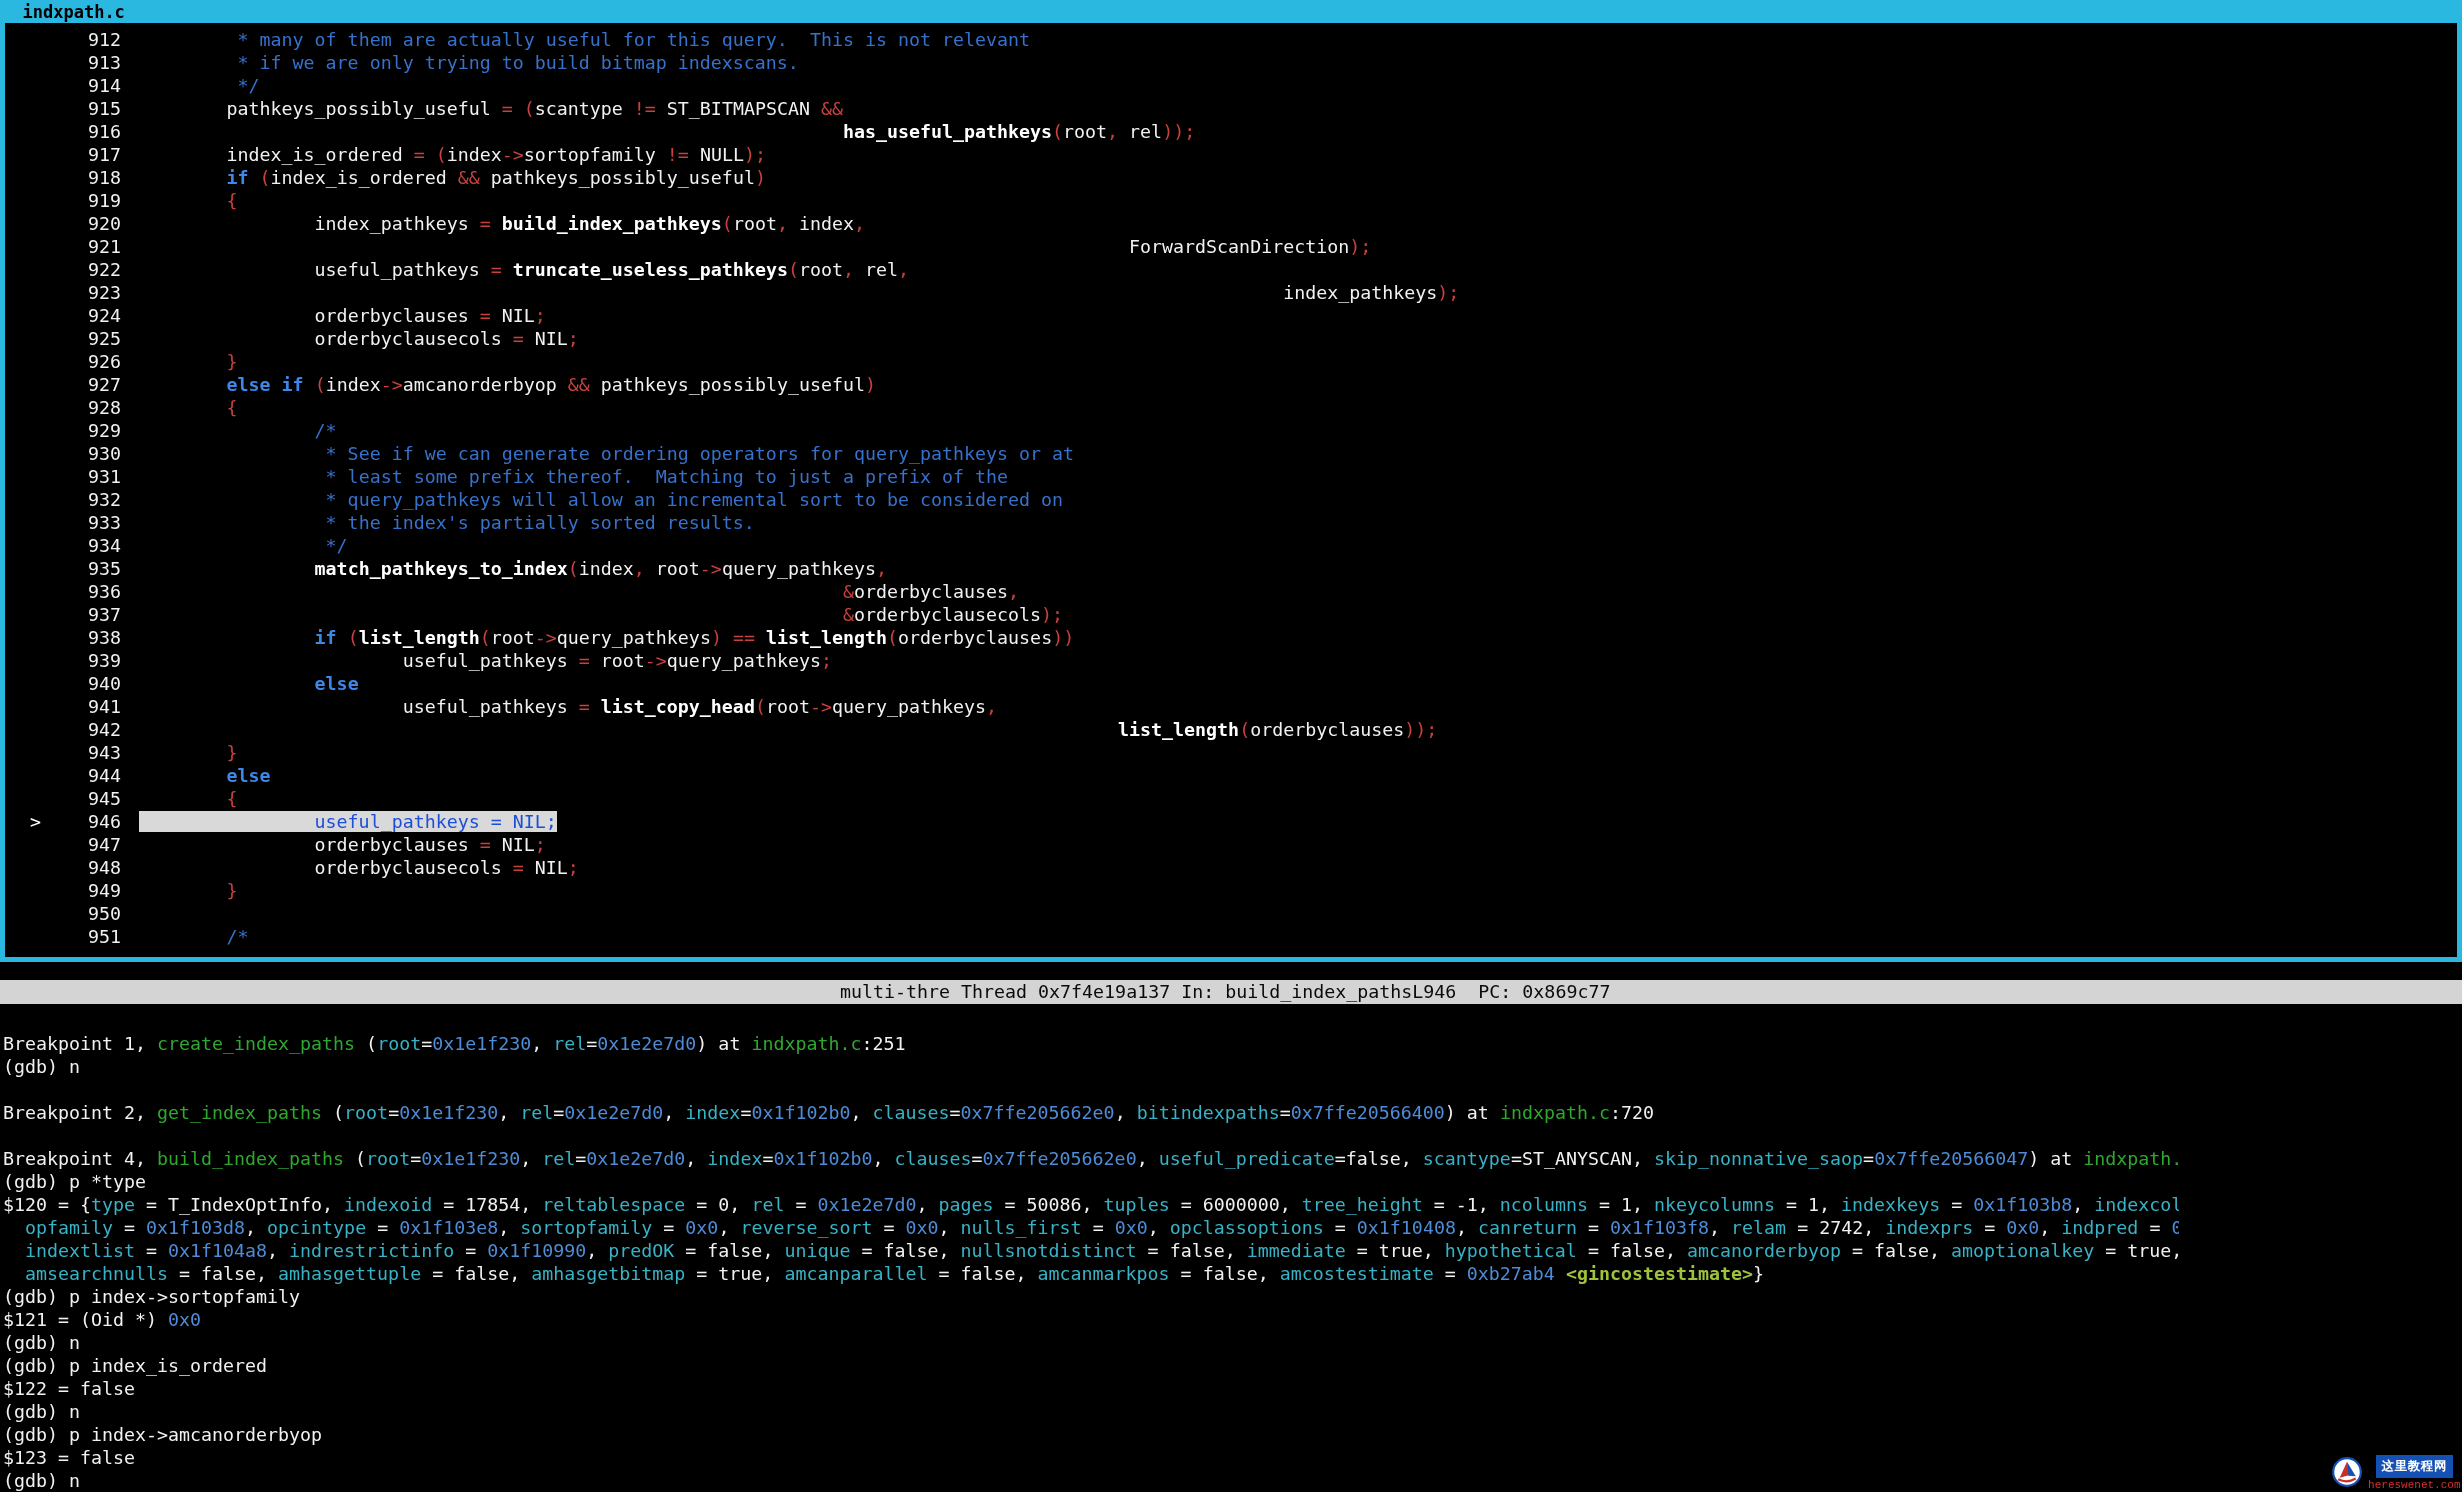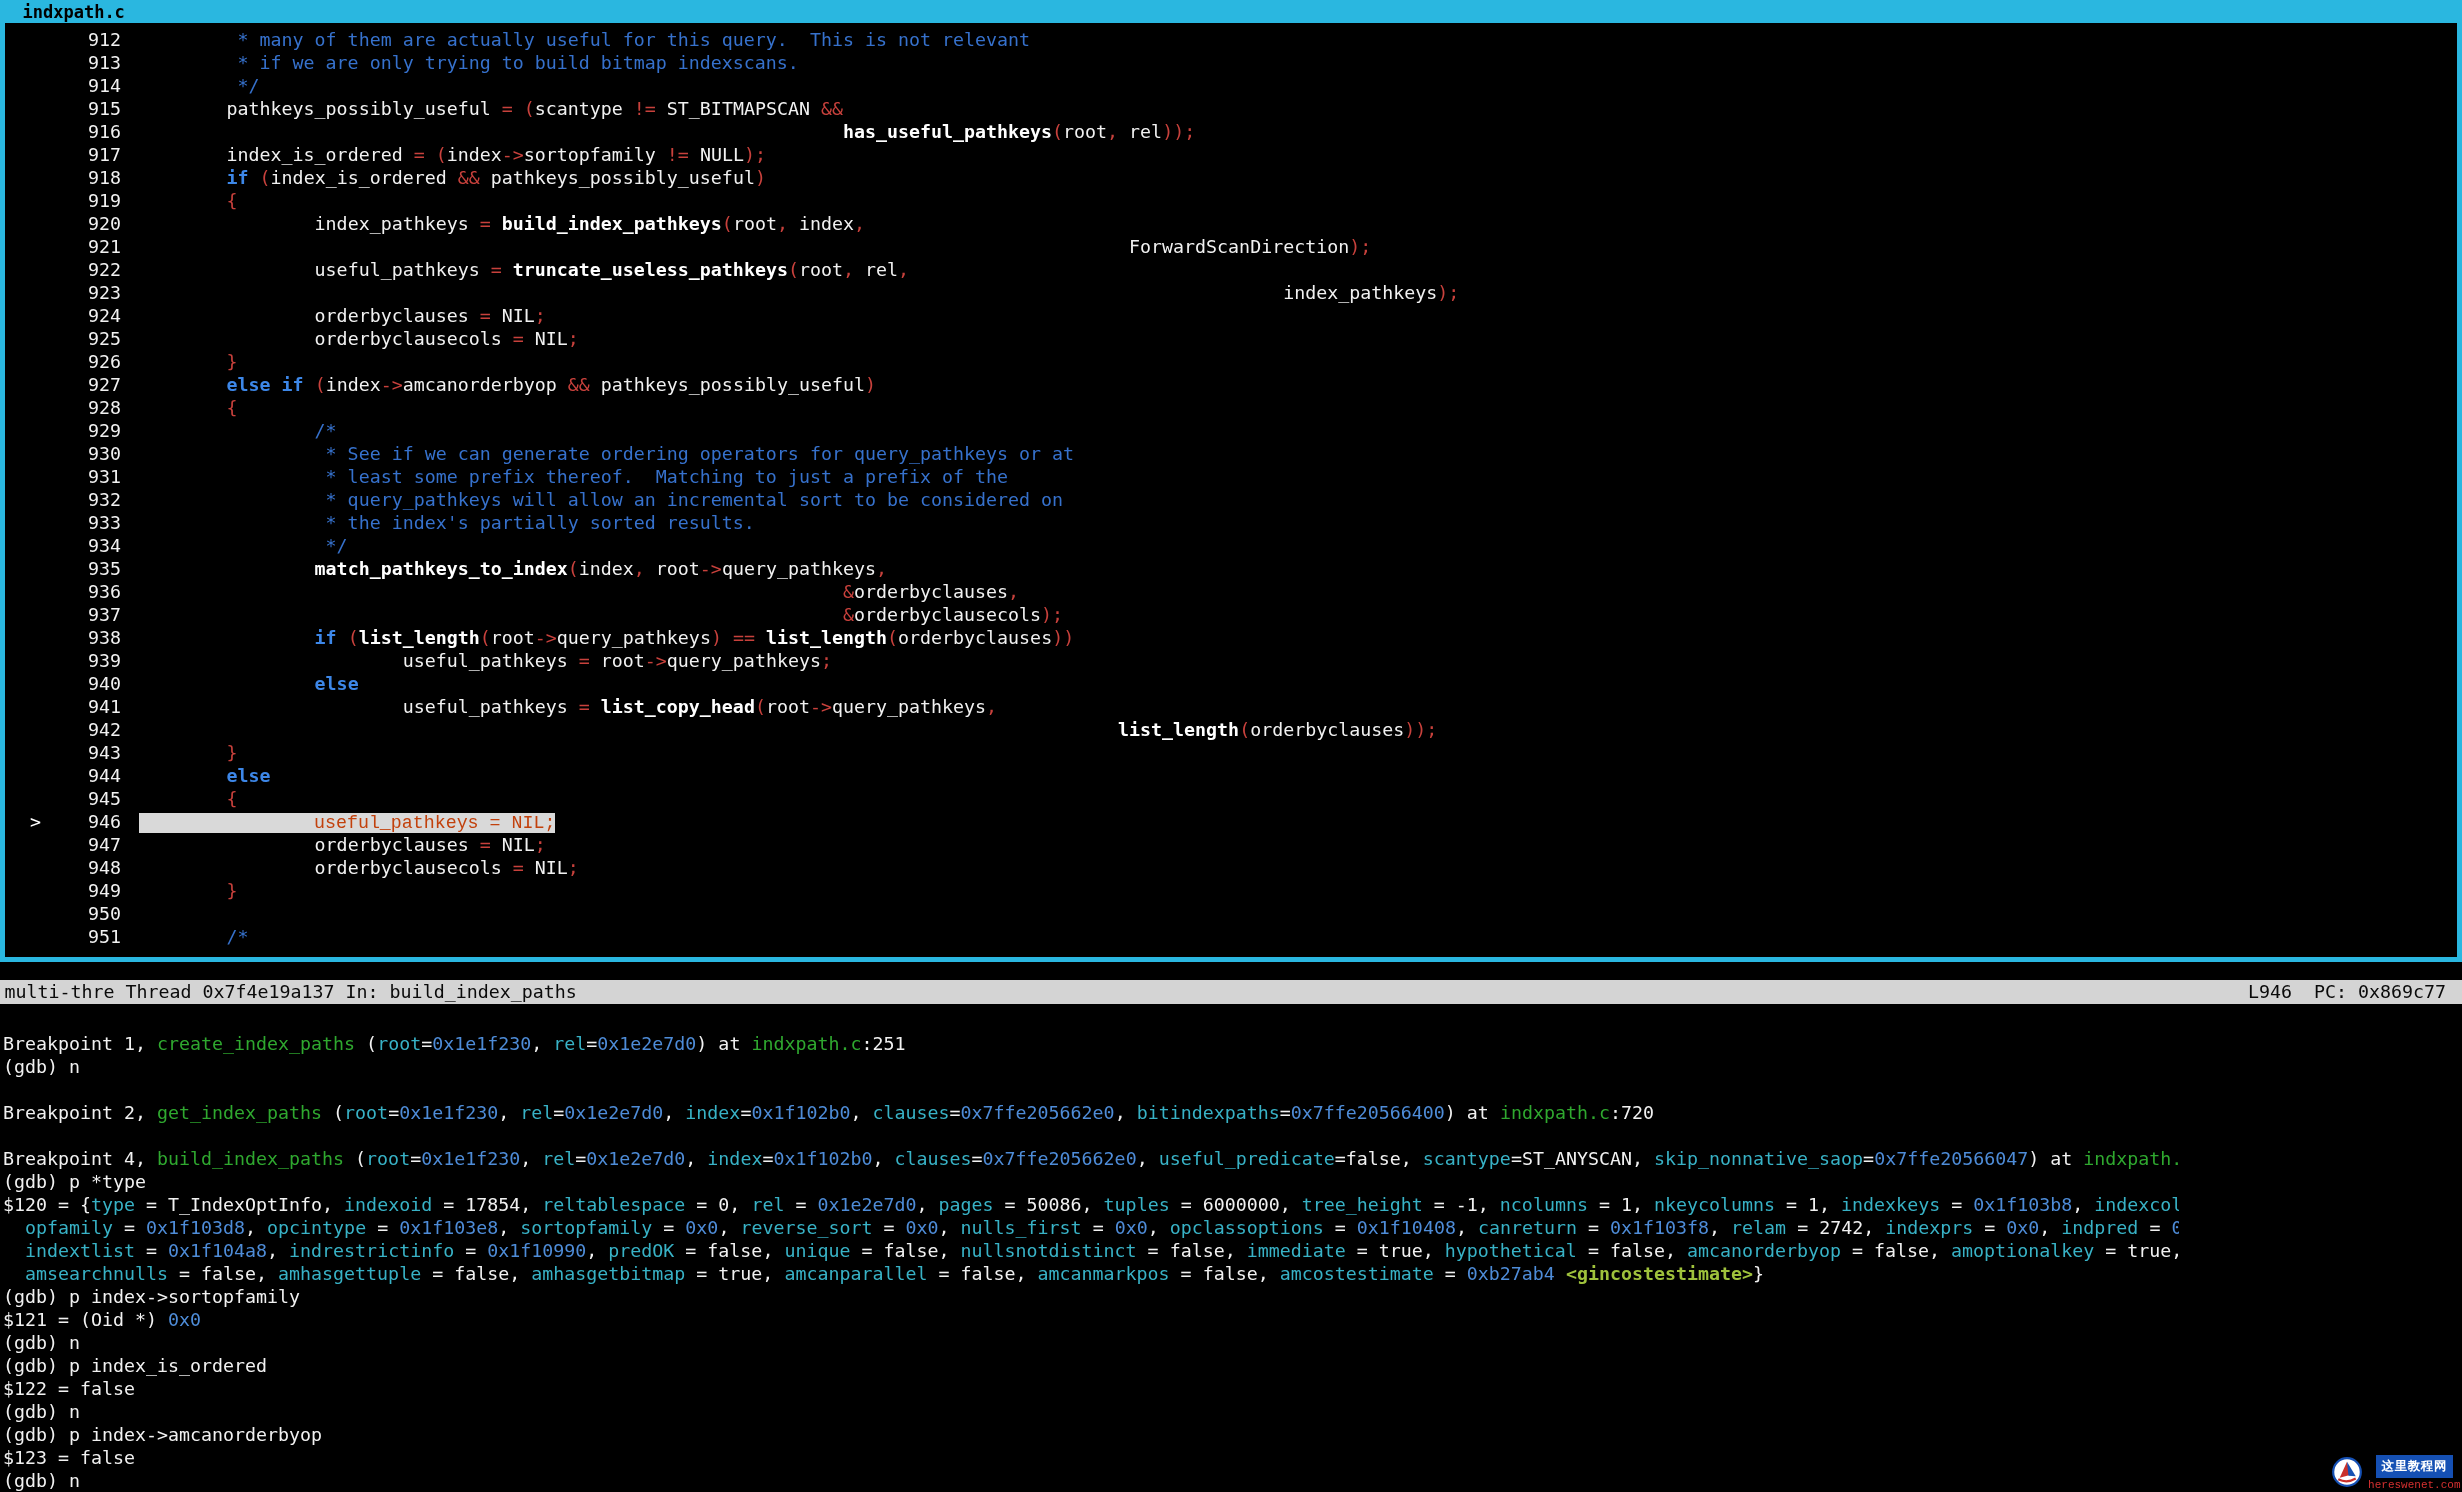--- a/index.html
+++ b/index.html
@@ -20,29 +20,29 @@
   .srcline{height:23px;line-height:23px;white-space:pre;padding-left:25px;overflow:hidden;}
   .marker{display:inline-block;width:34px;color:#ffffff;}
   .lnum{display:inline-block;width:57px;text-align:right;color:var(--fg);}
   .code{padding-left:17.5px;}
 
   .tk-w{color:var(--fg);}
   .tk-cm{color:var(--comment);}
   .tk-kw{color:var(--keyword);font-weight:bold;}
   .tk-op{color:var(--operator);}
   .tk-fn{color:var(--function_bold);font-weight:bold;}
-  .tk-hl{background:var(--highlight_bg);color:#c2410c;font-family:Liberation Mono, monospace;}
+  .tk-hl{background:var(--highlight_bg);color:#1d4ed8;}
   .tk-g{color:var(--green);}
   .tk-c{color:var(--cyan);}
   .tk-b{color:var(--address_blue);}
   .tk-y{color:var(--symbol_yellow);font-weight:bold;margin-top:12px;}
   .tk-cur{background:var(--cursor);}
 
   .status-bar{position:absolute;left:0;top:980px;width:2462px;height:24px;line-height:24px;
-    background:var(--statusbar_bg);color:#0a0a0a;display:flex;justify-content:space-between;
+    background:var(--statusbar_bg);color:#0a0a0a;display:flex;justify-content:center;
     padding:0 16px 0 4.4px;white-space:pre;}
 
   .console{position:absolute;left:0;top:1005px;width:2182px;bottom:0;background:var(--bg);
     padding:27px 2.9px 0 2.9px;overflow:hidden;}
   .conline{height:23px;line-height:23px;white-space:pre;overflow:hidden;}
 
   .watermark{position:absolute;right:1.5px;bottom:1.5px;display:flex;align-items:flex-end;gap:5px;z-index:10;}
   .wm-col{display:flex;flex-direction:column;align-items:center;}
   .wm-box{background:var(--watermark_blue);color:#ffffff;font-weight:bold;font-size:12.4px;
     padding:2.9px 5.8px;letter-spacing:0.7px;white-space:nowrap;font-family:"DejaVu Sans", sans-serif;}

